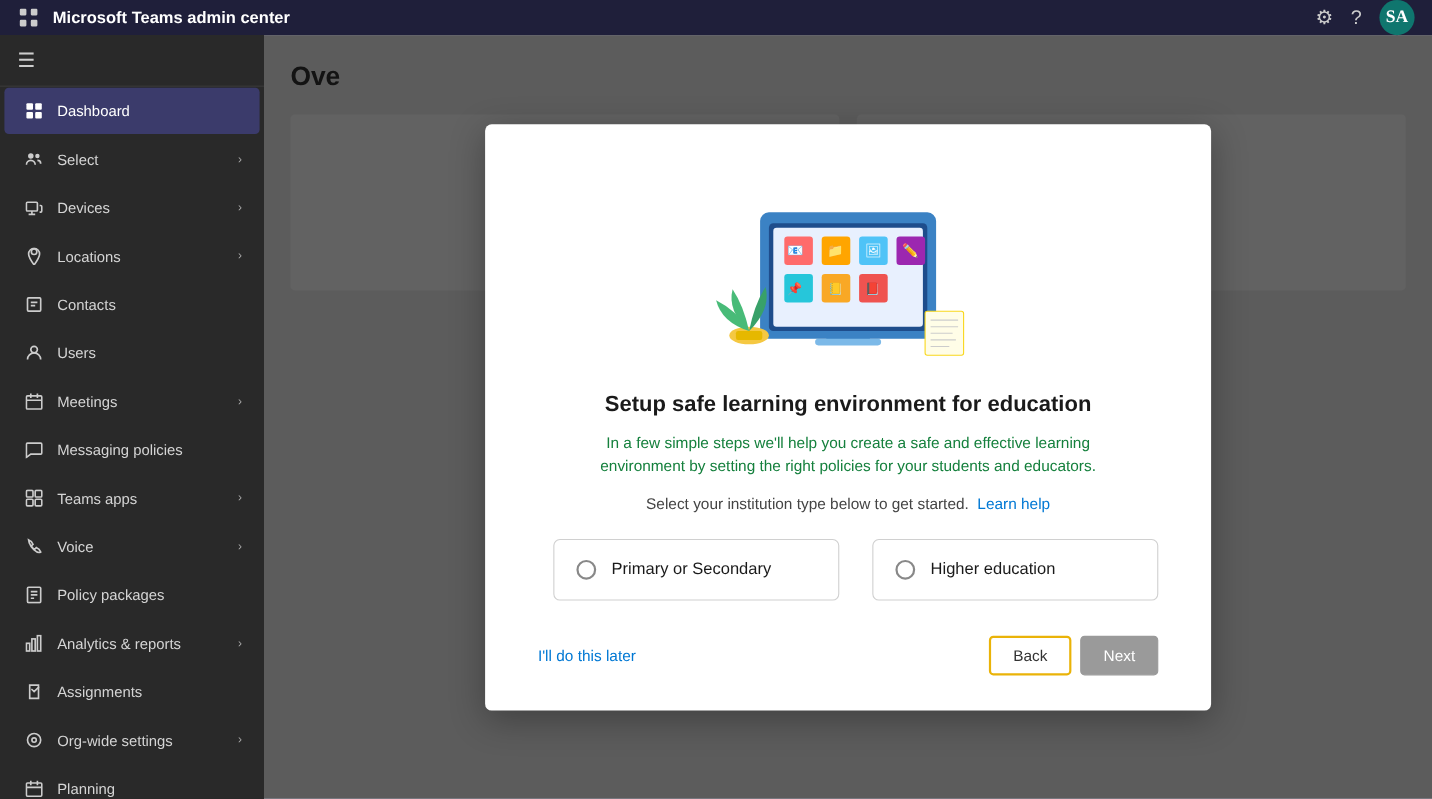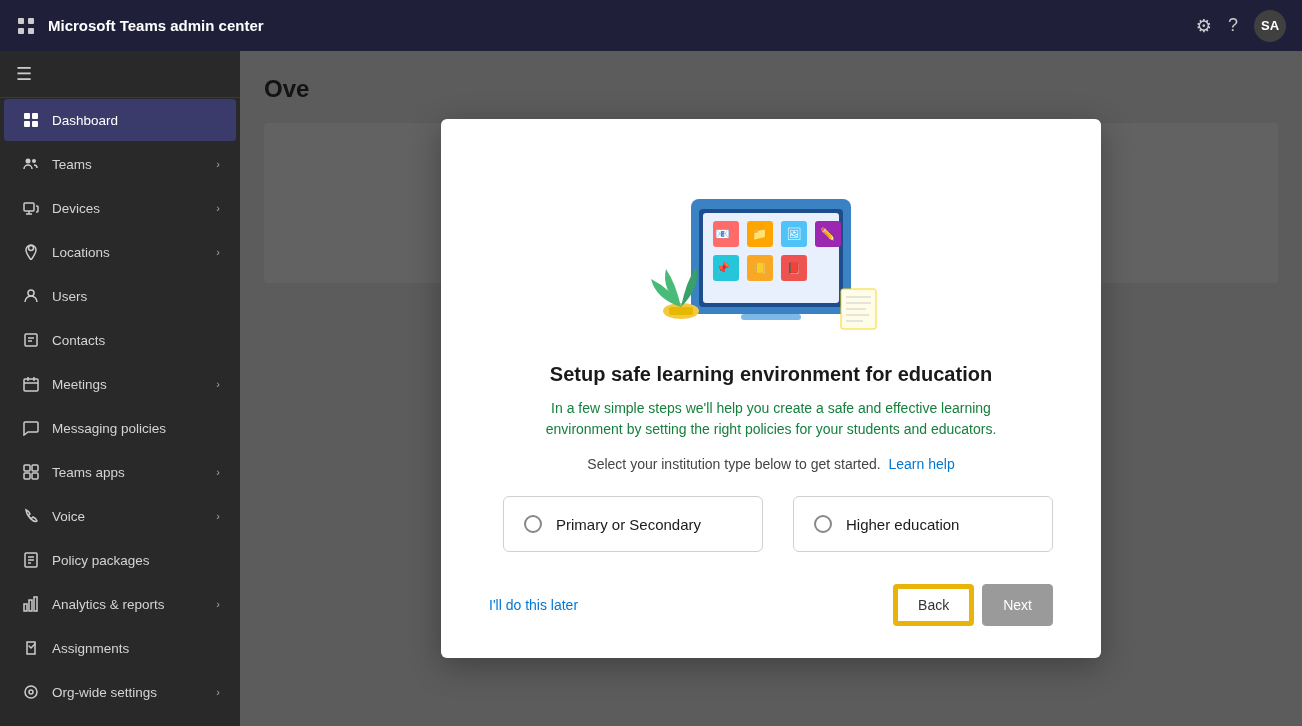--- a/index.html
+++ b/index.html
@@ -1,34 +1,34 @@
 <!DOCTYPE html>
 <html><head>
   <meta charset="utf-8">
   <style>
     * { box-sizing: border-box; margin: 0; padding: 0; }
     body { font-family: 'Segoe UI', sans-serif; background: #1a1a2e; width: 1302px; height: 726px; overflow: hidden; display: flex; flex-direction: column; }
 
     
     .topbar {
       background: #1f1f3a;
-      height: 51px;
+      height: 32px;
       display: flex;
       align-items: center;
       padding: 0 16px;
       color: #fff;
       flex-shrink: 0;
       z-index: 10;
       justify-content: space-between;
     }
     .topbar-grid-icon { margin-right: 12px; display: flex; align-items: center; }
     .topbar-title { font-size: 15px; font-weight: 600; flex: 1; }
     .topbar-icons { display: flex; gap: 16px; align-items: center; }
     .topbar-icon-btn { color: #ccc; font-size: 18px; cursor: pointer; display: flex; align-items: center; }
-    .avatar { width: 32px; height: 32px; border-radius: 50%; background: #404040; display: flex; align-items: center; justify-content: center; color: #fff; font-size: 13px; font-weight: 600; }
+    .avatar { width: 32px; height: 32px; border-radius: 50%; background: #0f766e; display: flex; align-items: center; justify-content: center; color: #fff; font-size: 16px; font-weight: 600; font-family: Liberation Serif, serif; }
 
     
     .main-layout {
       display: flex;
       flex: 1;
       overflow: hidden;
     }
 
     
     .sidebar {
@@ -172,21 +172,21 @@
       background: none;
       border: none;
       color: #0078d4;
       font-size: 14px;
       cursor: pointer;
       padding: 8px 0;
     }
     .btn-group { display: flex; gap: 8px; }
     .btn-back {
       background: #fff;
-      border: 5px solid #eab308;
+      border: 2px solid #eab308;
       border-radius: 4px;
       padding: 8px 20px;
       font-size: 14px;
       color: #333;
       cursor: pointer;
     }
     .btn-next {
       background: #9a9a9a;
       border: 1px solid #9a9a9a;
       border-radius: 4px;
@@ -237,21 +237,21 @@
 
     <div class="sidebar-item">
       <span class="icon">
         <svg width="16" height="16" viewBox="0 0 16 16" fill="#ccc">
             <circle cx="5" cy="5" r="2.5"></circle>
             <circle cx="11" cy="5" r="2"></circle>
             <path d="M1 13c0-2.2 1.8-4 4-4s4 1.8 4 4" stroke="#ccc" stroke-width="1.5" fill="none"></path>
             <path d="M11 9c1.5 0 3 1 3 3" stroke="#ccc" stroke-width="1.5" fill="none"></path>
           </svg>
       </span>
-      <span class="label">Teams</span>
+      <span class="label">Select</span>
       <span class="chevron">›</span>
     </div>
 
     <div class="sidebar-item">
       <span class="icon">
         <svg width="16" height="16" viewBox="0 0 16 16" fill="none" stroke="#ccc" stroke-width="1.5">
             <rect x="1" y="3" width="10" height="8" rx="1"></rect>
             <path d="M13 6h1a1 1 0 011 1v4a1 1 0 01-1 1h-1"></path>
             <line x1="6" y1="11" x2="6" y2="14"></line>
             <line x1="3" y1="14" x2="9" y2="14"></line>
@@ -268,36 +268,36 @@
             <path d="M8 16C8 16 3 9 3 6a5 5 0 0110 0c0 3-5 10-5 10z"></path>
           </svg>
       </span>
       <span class="label">Locations</span>
       <span class="chevron">›</span>
     </div>
 
     <div class="sidebar-item">
       <span class="icon">
         <svg width="16" height="16" viewBox="0 0 16 16" fill="none" stroke="#ccc" stroke-width="1.5">
-            <circle cx="8" cy="5" r="3"></circle>
-            <path d="M2 14c0-3.3 2.7-6 6-6s6 2.7 6 6"></path>
-          </svg>
-      </span>
-      <span class="label">Users</span>
-    </div>
-
-    <div class="sidebar-item">
-      <span class="icon">
-        <svg width="16" height="16" viewBox="0 0 16 16" fill="none" stroke="#ccc" stroke-width="1.5">
             <rect x="2" y="2" width="12" height="12" rx="1"></rect>
             <line x1="5" y1="6" x2="11" y2="6"></line>
             <line x1="5" y1="9" x2="9" y2="9"></line>
           </svg>
       </span>
       <span class="label">Contacts</span>
+    </div>
+
+    <div class="sidebar-item">
+      <span class="icon">
+        <svg width="16" height="16" viewBox="0 0 16 16" fill="none" stroke="#ccc" stroke-width="1.5">
+            <circle cx="8" cy="5" r="3"></circle>
+            <path d="M2 14c0-3.3 2.7-6 6-6s6 2.7 6 6"></path>
+          </svg>
+      </span>
+      <span class="label">Users</span>
     </div>
 
     <div class="sidebar-item">
       <span class="icon">
         <svg width="16" height="16" viewBox="0 0 16 16" fill="none" stroke="#ccc" stroke-width="1.5">
             <rect x="1" y="3" width="14" height="12" rx="1"></rect>
             <line x1="1" y1="7" x2="15" y2="7"></line>
             <line x1="5" y1="1" x2="5" y2="5"></line>
             <line x1="11" y1="1" x2="11" y2="5"></line>
           </svg>

